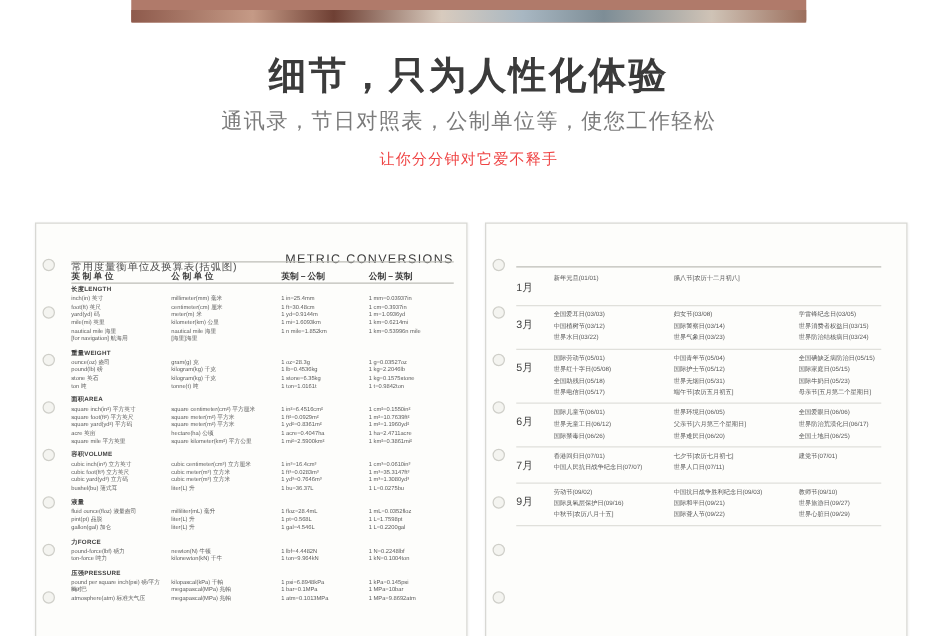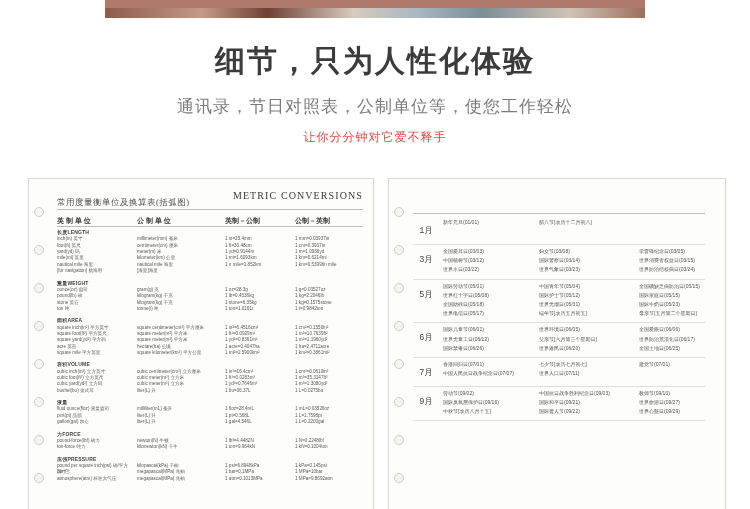--- a/index.html
+++ b/index.html
@@ -27,21 +27,20 @@
   }
 
   
   .headings{position:absolute;left:0;top:40px;width:750px;text-align:center;}
   .h1{
     font-size:30px;font-weight:bold;color:#3b3b3b;letter-spacing:2px;
     line-height:42px;
   }
   .h2{
     font-size:17px;color:#7b7b7b;letter-spacing:1px;line-height:30px;
-    margin-top:10px;
   }
   .h3{
     font-size:12px;color:#ef4444;letter-spacing:1px;line-height:30px;
   }
 
   
   .sheets{position:absolute;left:0;top:178px;width:750px;height:331px;}
   .sheet{
     position:absolute;top:0;background:#fdfdfb;
     border:1px solid #d8d8d4;
@@ -52,21 +51,21 @@
   .sheet-right{left:388px;width:336px;height:331px;}
 
   
   .holes{position:absolute;top:0;left:0;width:20px;height:100%;}
   .hole{
     position:absolute;left:5px;width:8px;height:8px;border-radius:50%;
     border:1px solid #cfcfc9;background:#f4f4f0;
   }
 
   
-  .mc-head{position:absolute;left:28px;top:12px;width:306px;font-family:Liberation Serif, serif;}
+  .mc-head{position:absolute;left:28px;top:24px;width:306px;}
   .mc-title-cn{
     font-size:8.5px;color:#4d4d4d;letter-spacing:.5px;display:inline-block;
   }
   .mc-title-en{
     position:absolute;right:0;top:-1px;font-size:10px;letter-spacing:1.1px;color:#3c3c3c;
   }
   .mc-rule{
     position:absolute;left:28px;top:30px;width:306px;height:1px;background:#bdbdb8;
   }
   .mc-colhead{
@@ -90,22 +89,22 @@
 
   
   .ht-title{
     position:absolute;left:0;top:14px;width:100%;text-align:center;
     font-size:11px;letter-spacing:7px;color:#3c3c3c;
   }
   .ht-rule{position:absolute;left:24px;top:34px;width:292px;height:1px;background:#bdbdb8;}
   .ht-body{position:absolute;left:24px;top:37px;width:292px;}
   .ht-row{position:relative;min-height:28px;border-bottom:1px solid #e0e0db;}
   .ht-month{
-    position:absolute;left:0;top:9px;width:26px;text-align:center;
-    font-size:8.5px;color:#3f3f3f;font-family:Liberation Mono, monospace;
+    position:absolute;left:0;top:9px;width:26px;
+    font-size:8.5px;color:#3f3f3f;
   }
   .ht-items{margin-left:30px;padding:3px 0 3px 0;}
   .ht-line{position:relative;height:9.2px;font-size:5px;color:#555;}
   .ht-line .a{position:absolute;left:0;width:92px;}
   .ht-line .b{position:absolute;left:96px;width:96px;}
   .ht-line .c{position:absolute;left:196px;width:92px;}
 </style>
 </head>
 <body>
 

